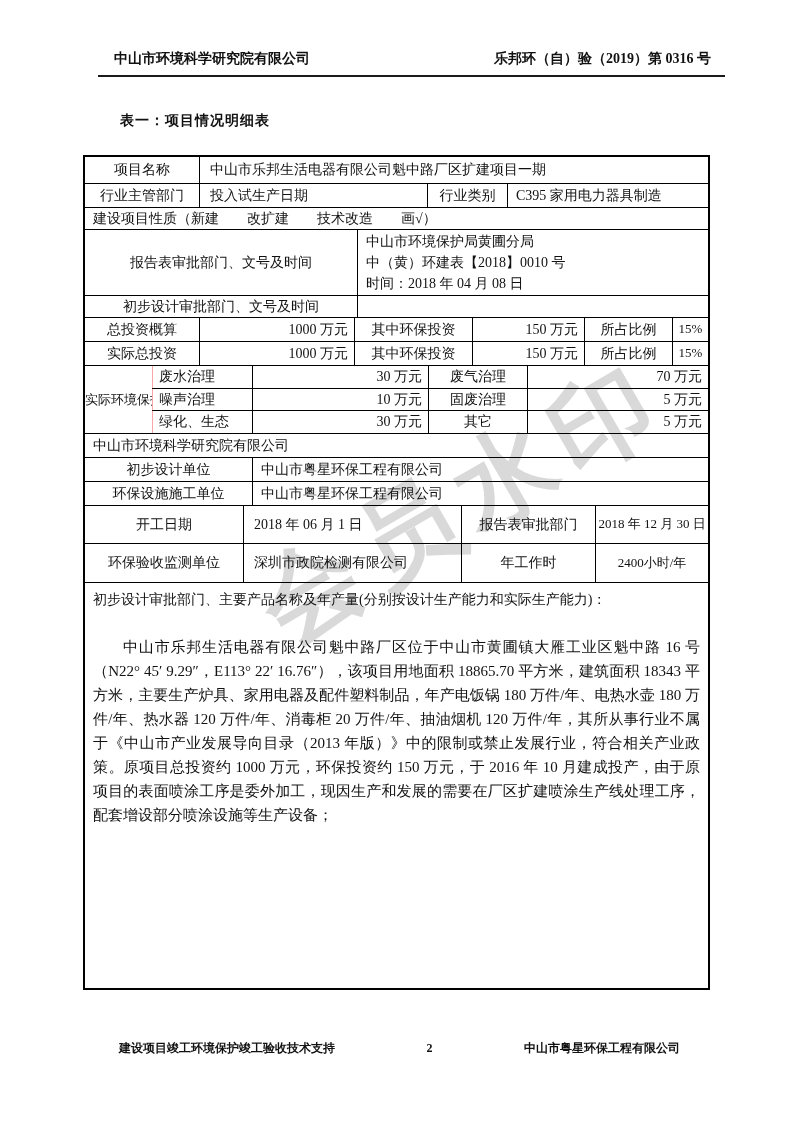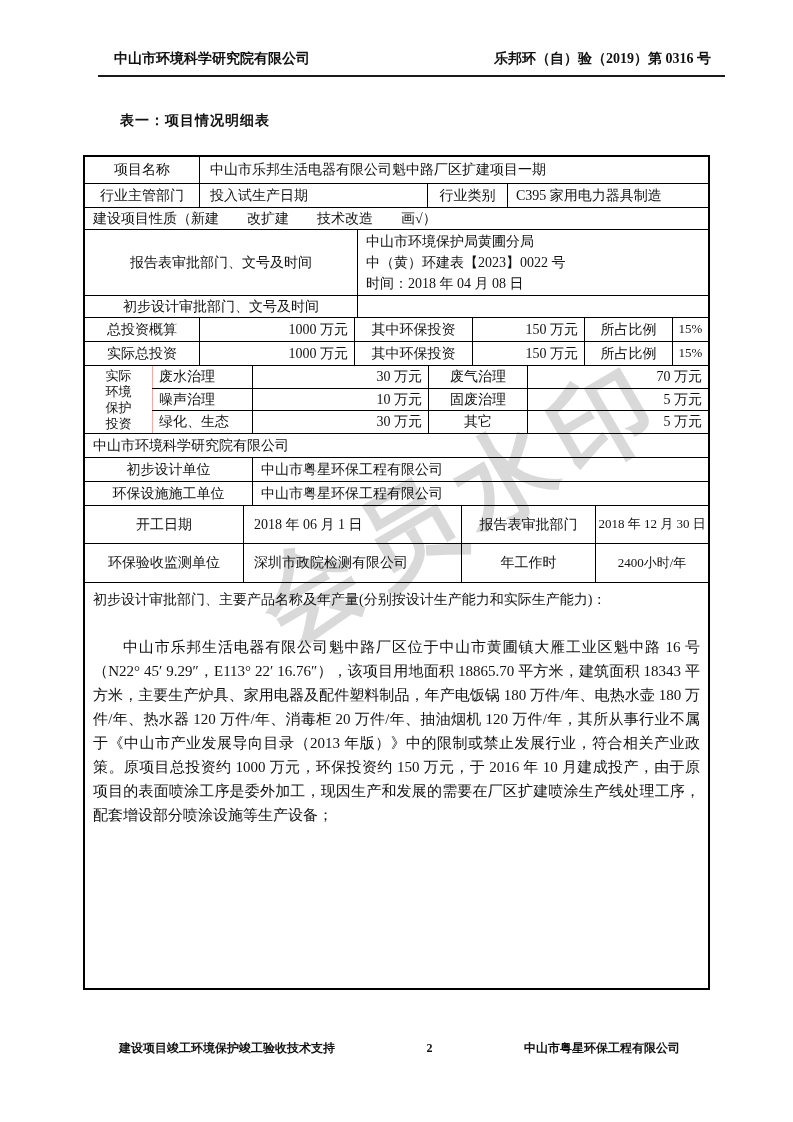--- a/index.html
+++ b/index.html
@@ -19,21 +19,21 @@
   .tr{display:flex;border-top:1px solid #000;flex-shrink:0;}
   .tr:first-child{border-top:none;}
   .td{border-left:1px solid #000;box-sizing:border-box;display:flex;align-items:center;
         padding:0 6px;overflow:hidden;white-space:nowrap;}
   .td:first-child{border-left:none;}
   .c{justify-content:center;text-align:center;}
   .r{justify-content:flex-end;text-align:right;}
   .l{justify-content:flex-start;text-align:left;}
   .grow{flex:1;}
   .multiline{flex-direction:column;align-items:flex-start;justify-content:center;line-height:21px;padding-left:8px;}
-  .vlabel{flex-direction:column;justify-content:center;line-height:16px;padding:0;font-size:13px;}
+  .vlabel{flex-direction:row;justify-content:space-between;line-height:16px;padding:0;font-size:13px;}
   .group{flex:1;display:flex;flex-direction:column;}
   .subtr{display:flex;flex:1;border-top:1px solid #000;}
   .subtr:first-child{border-top:none;}
   .subtr .td:first-child{border-left:1px solid #fca5a5;}
   .tight{padding:0 2px;font-size:13px;}
   .content-cell{flex:1;display:block;padding:6px 8px;border-left:none;white-space:normal;overflow:hidden;}
   .content-heading{font-size:14px;margin:2px 0 0 0;}
   .content-paragraph{margin-top:26px;font-size:15px;line-height:24px;text-align:justify;text-indent:2em;}
   
   .footer{left:119px;top:1040px;width:561px;display:flex;justify-content:space-between;align-items:center;
@@ -68,21 +68,21 @@
     </div>
 
     <div class="tr" style="height:21px">
       <div class="td l grow" style="padding-left:8px">建设项目性质（新建　　改扩建　　技术改造　　画√）</div>
     </div>
 
     <div class="tr" style="height:65px">
       <div class="td c" style="width:272px">报告表审批部门、文号及时间</div>
       <div class="td grow multiline">
         <div>中山市环境保护局黄圃分局</div>
-        <div>中（黄）环建表【2023】0022 号</div>
+        <div>中（黄）环建表【2018】0010 号</div>
         <div>时间：2018 年 04 月 08 日</div>
       </div>
     </div>
 
     <div class="tr" style="height:21px">
       <div class="td c" style="width:272px">初步设计审批部门、文号及时间</div>
       <div class="td l grow"></div>
     </div>
 
     <div class="tr" style="height:23px">

